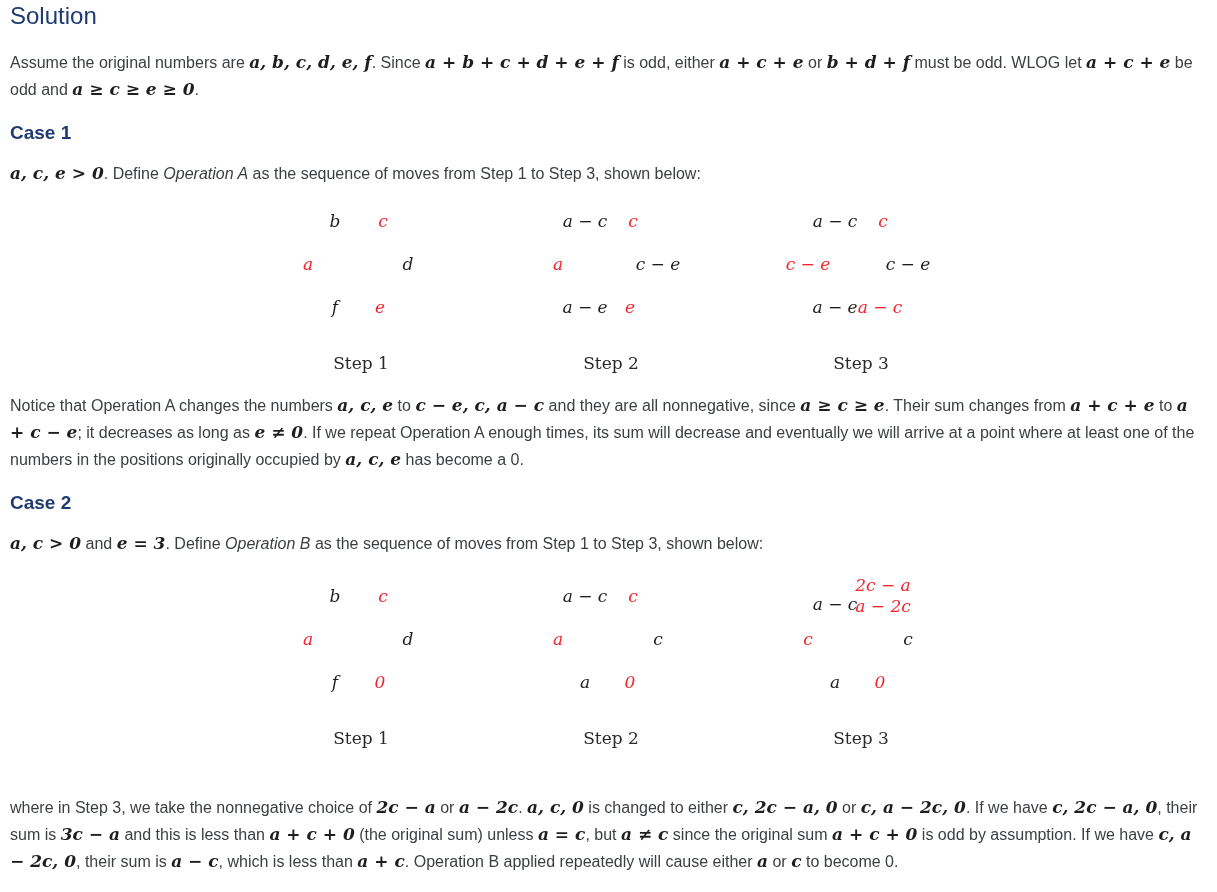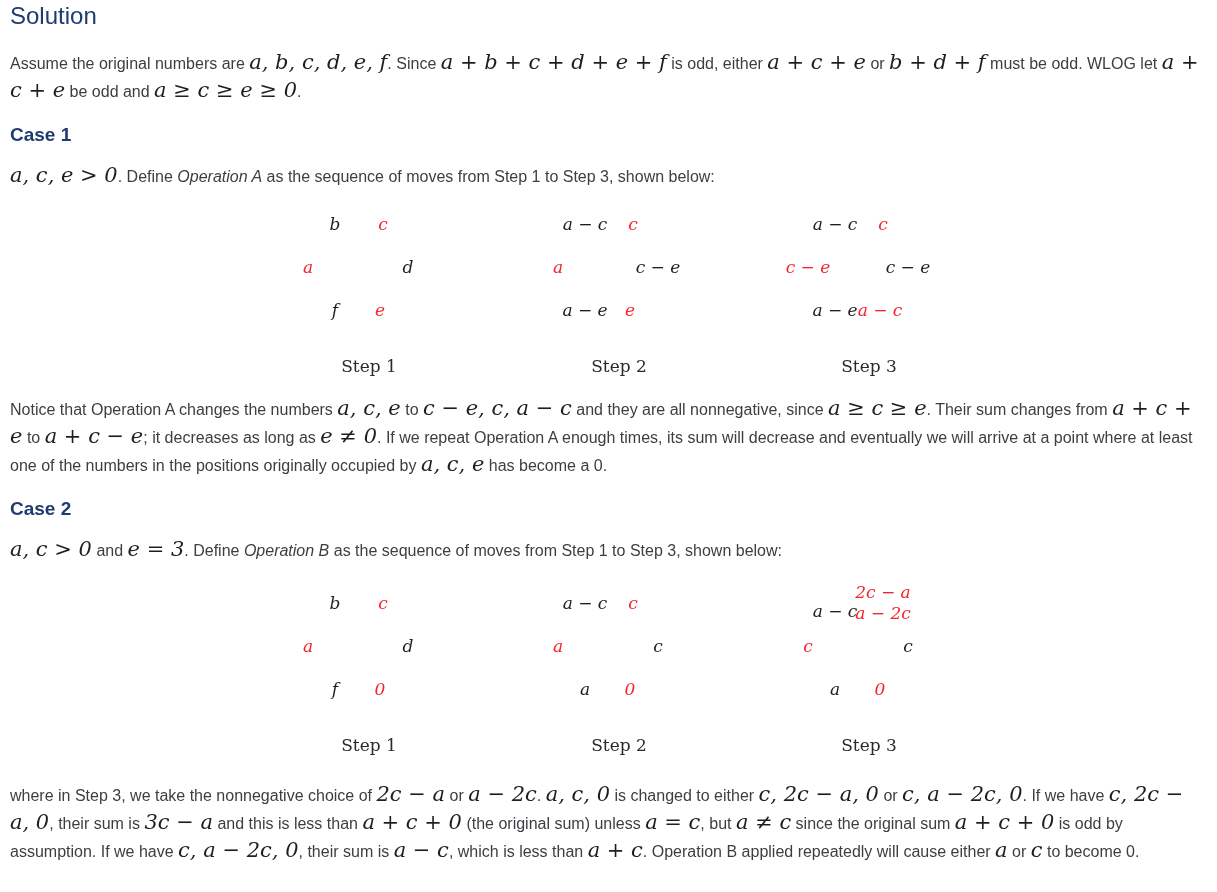--- a/index.html
+++ b/index.html
@@ -21,27 +21,28 @@
     color:var(--heading);font-weight:400;
   }
   h2{
     font-size:19px;line-height:22px;margin:19px 0 0 0;
     color:var(--heading);font-weight:700;
   }
   p{
     font-size:16px;line-height:26px;margin:16px 0 0 0;
   }
   p.after{margin-top:9px;}
-  p.final{margin-top:16px;}
+  p.final{margin-top:36px;}
   .m{
     font-family:"DejaVu Serif", serif;
     font-style:italic;
-    font-size:21px;
+    font-size:17px;
     color:var(--math);
     white-space:pre-wrap;
+    font-weight:bold;
   }
   .it{font-style:italic;margin-top:8px;}
   .fig-row{
     display:flex;gap:30px;margin:20px 0 0 240px;
   }
   .fig-row.second{margin-top:25px;}
   .fig{
     position:relative;width:220px;height:176px;
   }
   .cell{
@@ -50,21 +51,21 @@
     font-size:17px;color:var(--math);white-space:nowrap;
   }
   .cell.red{color:var(--red);}
   .tl{left:85px;top:4px;}
   .tr{left:133px;top:4px;}
   .ml{left:58px;top:47px;}
   .mr{left:158px;top:47px;}
   .bl{left:85px;top:90px;}
   .br{left:130px;top:90px;}
   .lbl{
-    left:119px;top:146px;font-style:normal;color:#2a2a2a;font-size:17px;
+    left:111px;top:146px;font-style:normal;color:#2a2a2a;font-size:17px;
   }
   .fig.alt .tl{top:12px;}
   .tr-stack{
     position:absolute;left:133px;top:-7px;transform:translateX(-50%);
     display:flex;flex-direction:column;align-items:center;
     font-family:"DejaVu Serif", serif;font-style:italic;
     font-size:17px;line-height:21px;white-space:nowrap;
   }
   .tr-stack.red{color:var(--red);}
 </style>

